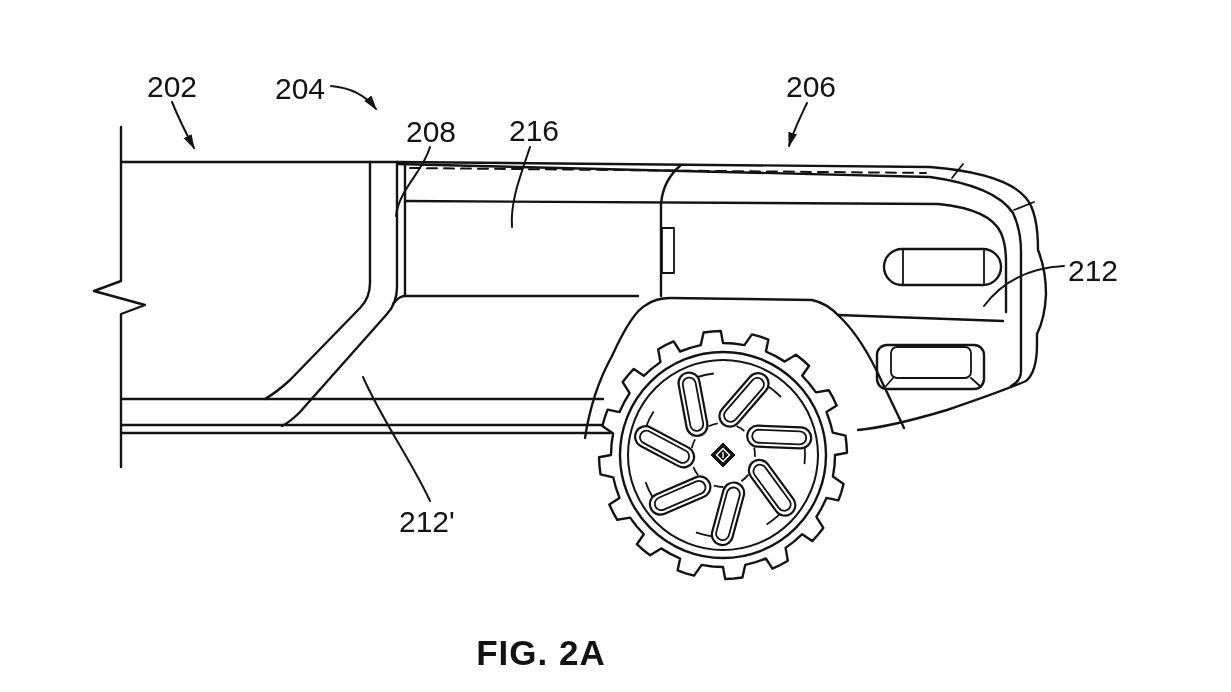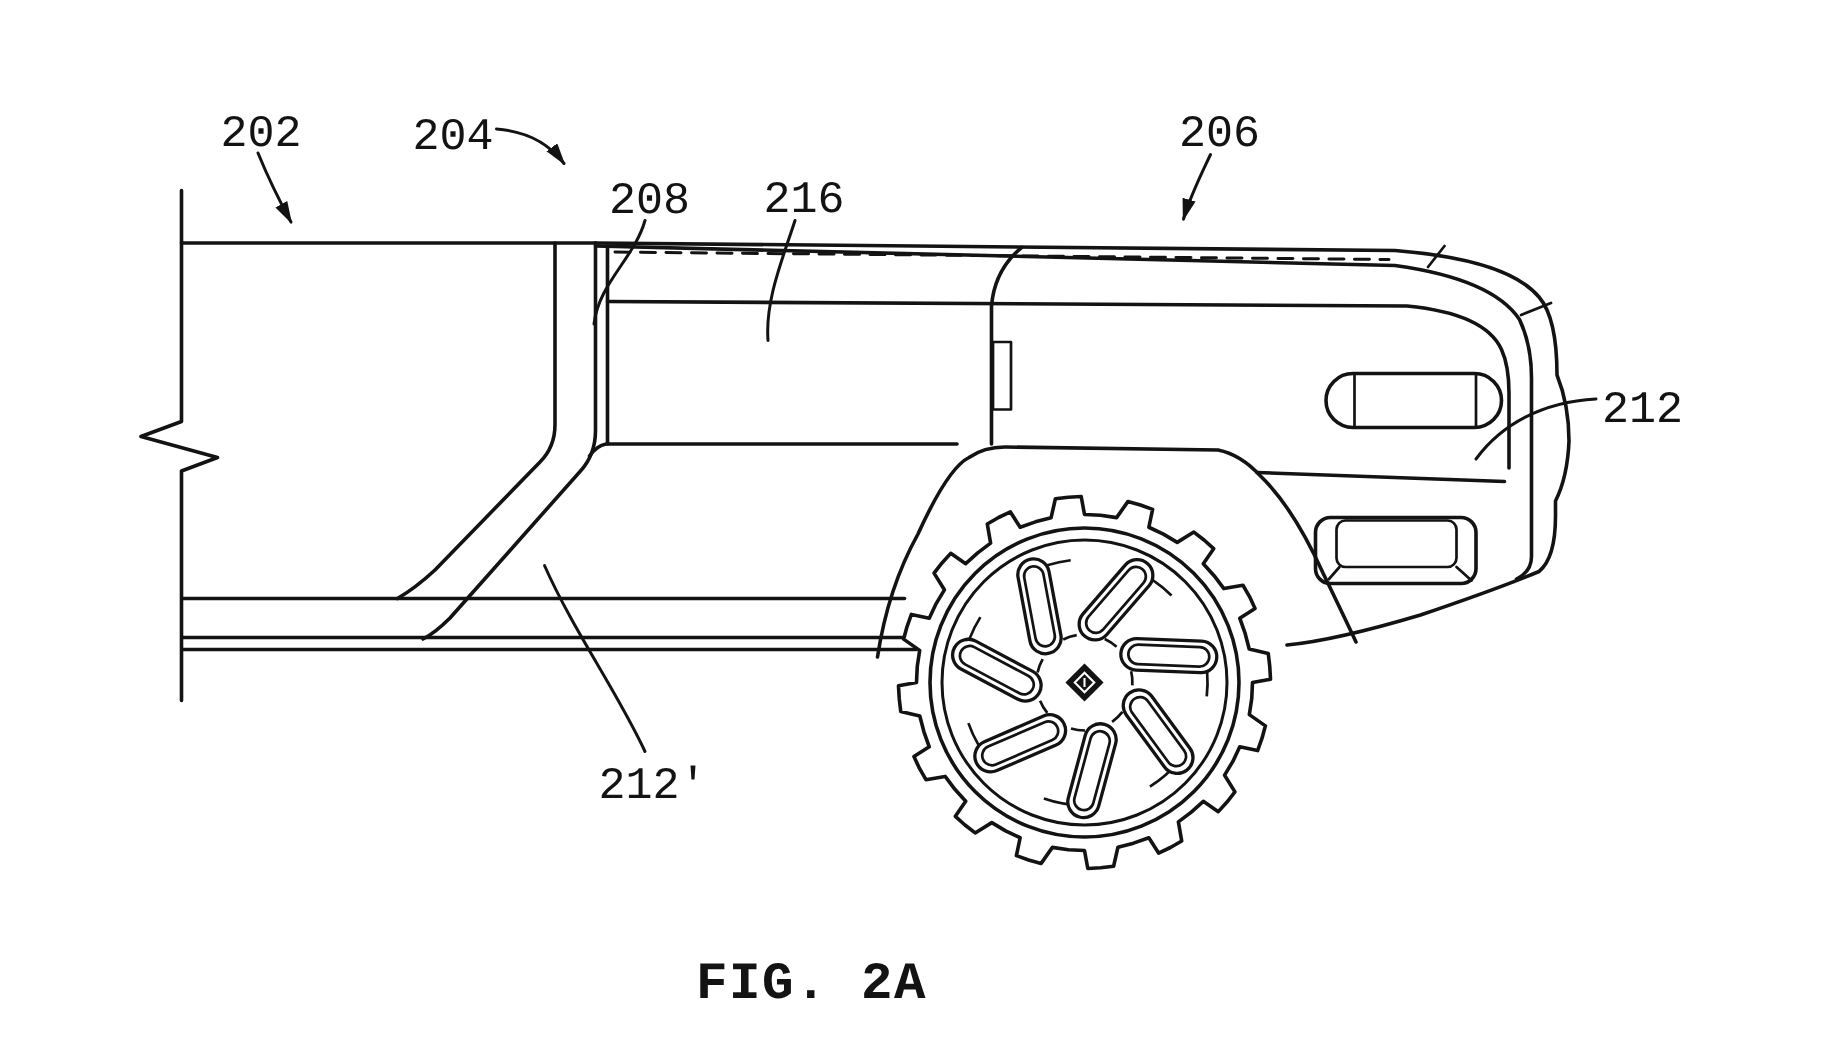--- a/index.html
+++ b/index.html
@@ -1,17 +1,17 @@
 <!DOCTYPE html>
 <html style="--ink: #131313;"><head>
 <meta charset="utf-8">
 <style>
   html,body{margin:0;padding:0;background:#ffffff;}
   .stage{position:relative;width:1231px;height:692px;background:#fff;overflow:hidden;
-         font-family:Liberation Mono, monospace;}
+         font-family:Liberation Sans, sans-serif;}
   svg{position:absolute;left:0;top:0;}
   .s{fill:none;stroke:var(--ink,#131313);stroke-width:2.4;stroke-linecap:round;stroke-linejoin:round;}
   .thin{stroke-width:1.8;}
   .dash{stroke-dasharray:10 7;stroke-width:2;}
   .leader{fill:none;stroke:var(--ink,#131313);stroke-width:2;stroke-linecap:round;}
   text.ref{font-size:30px;fill:var(--ink,#131313);}
   text.cap{font-size:35px;font-weight:bold;fill:var(--ink,#131313);letter-spacing:1px;}
 </style>
 </head>
 <body>

